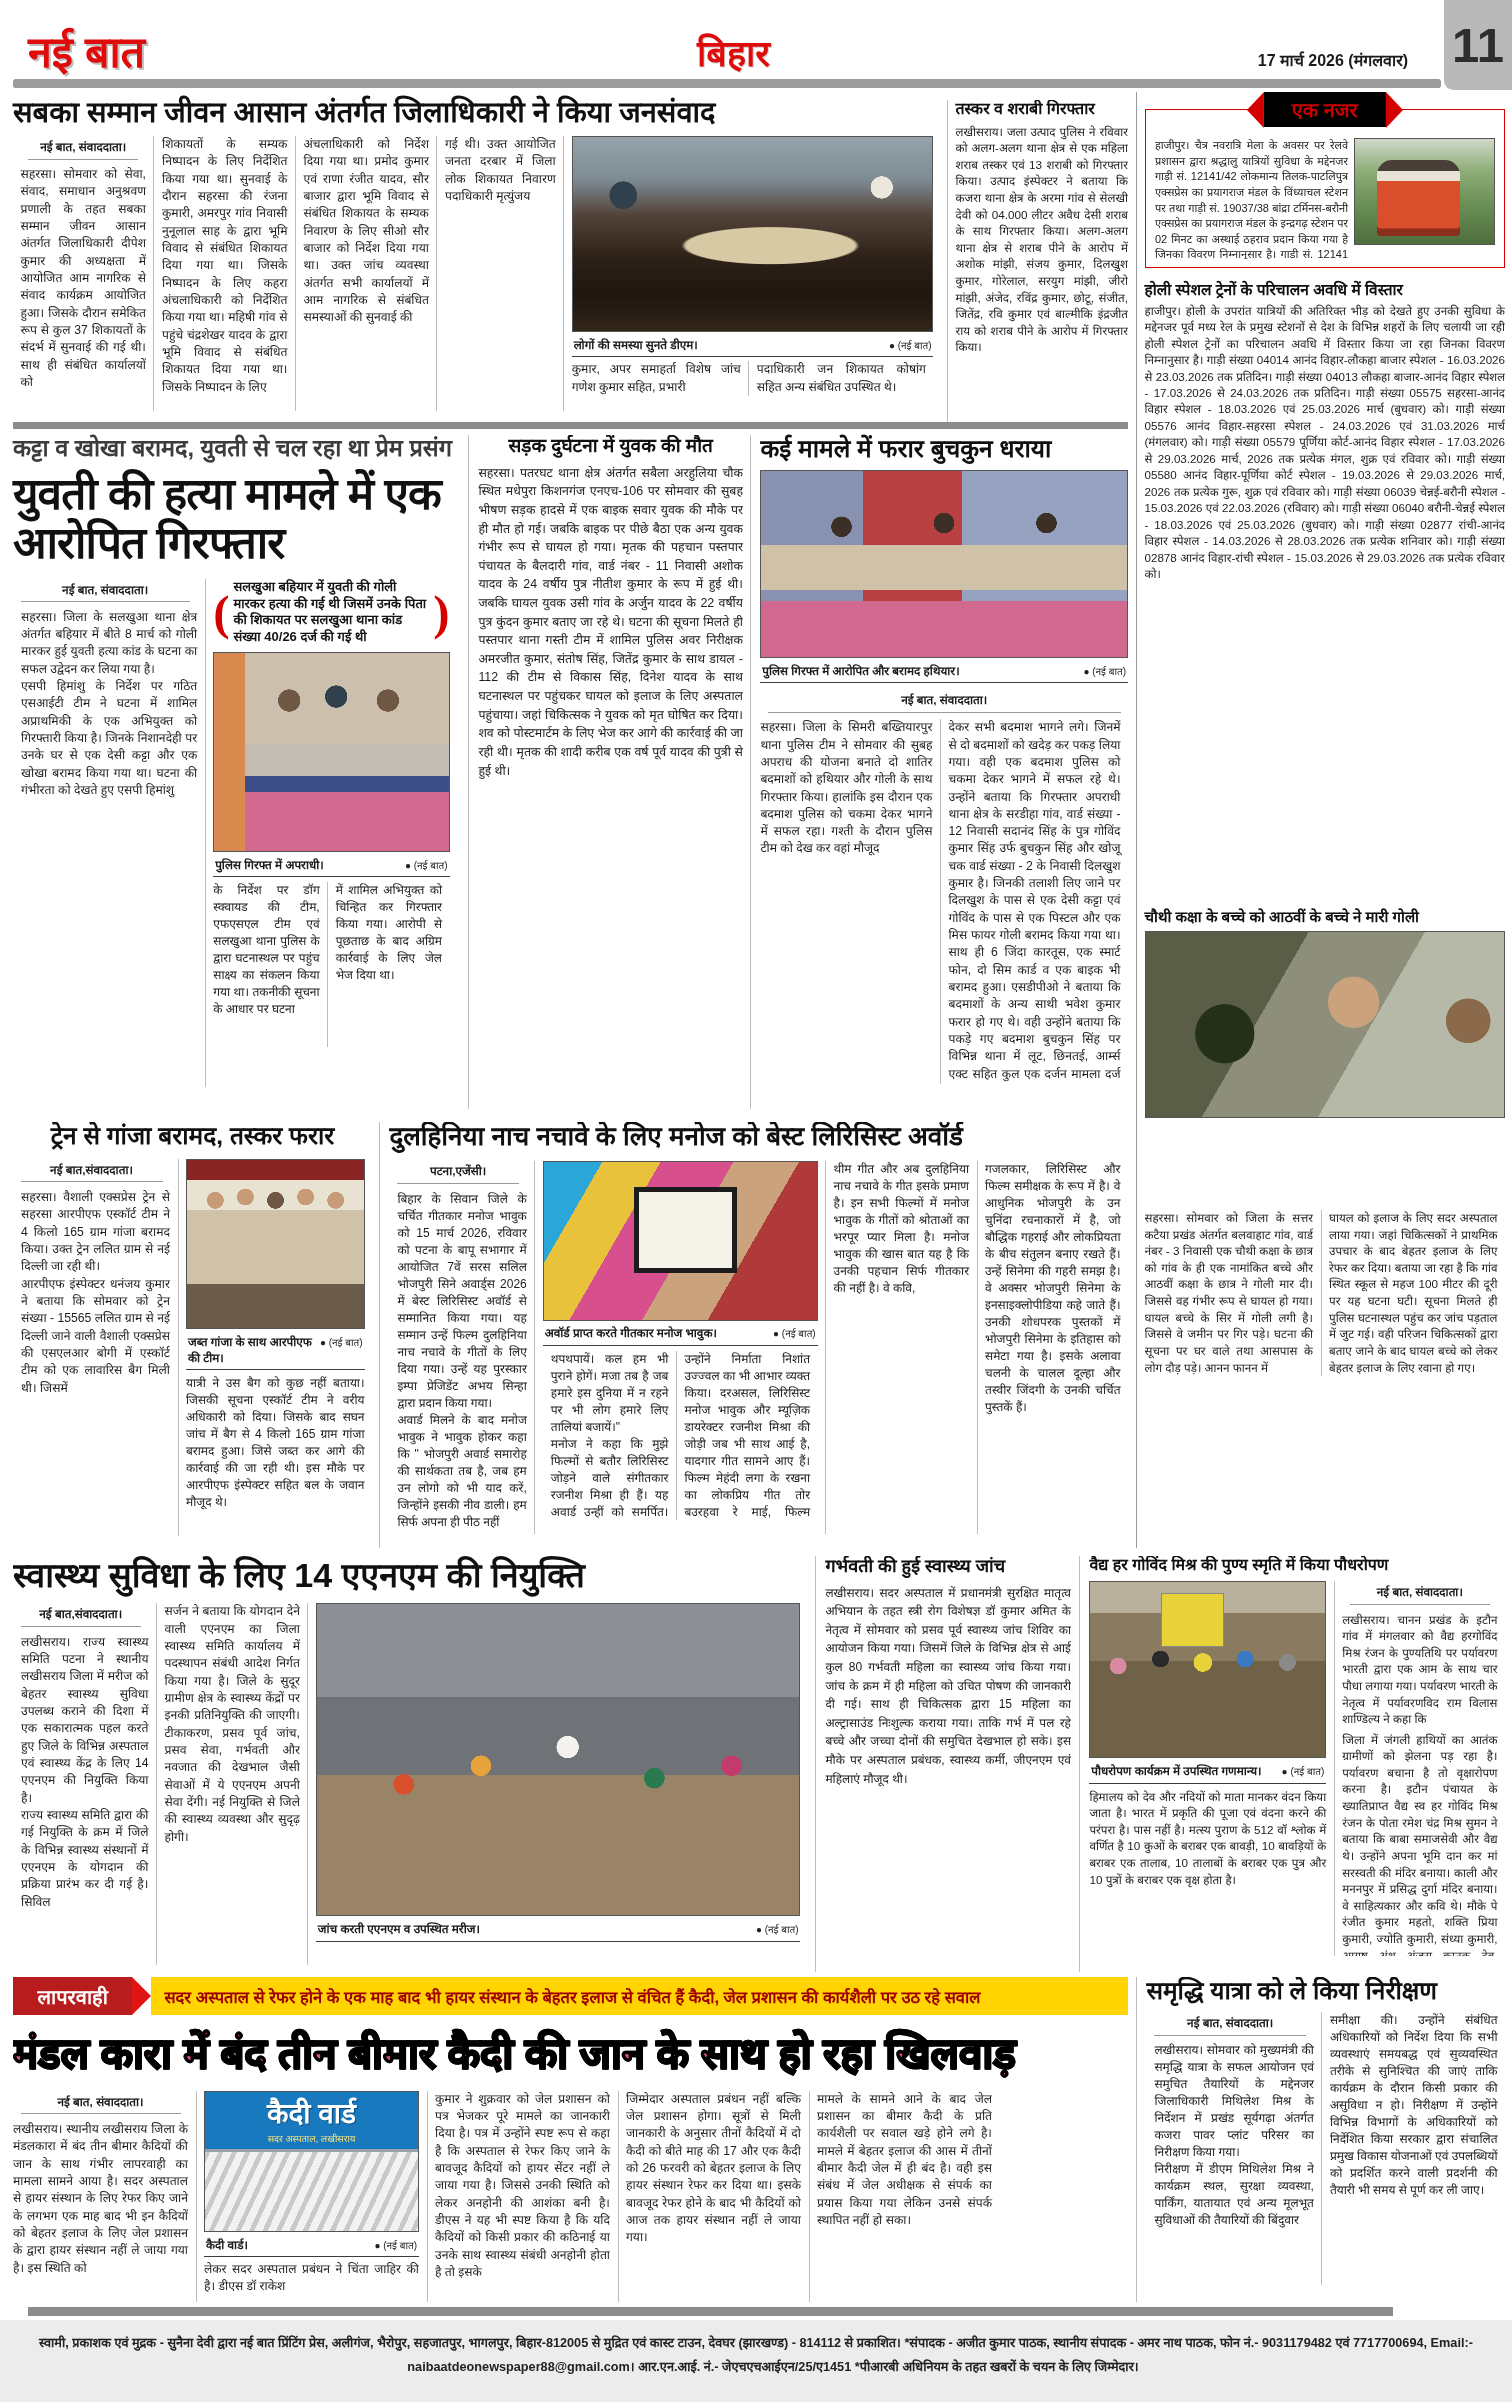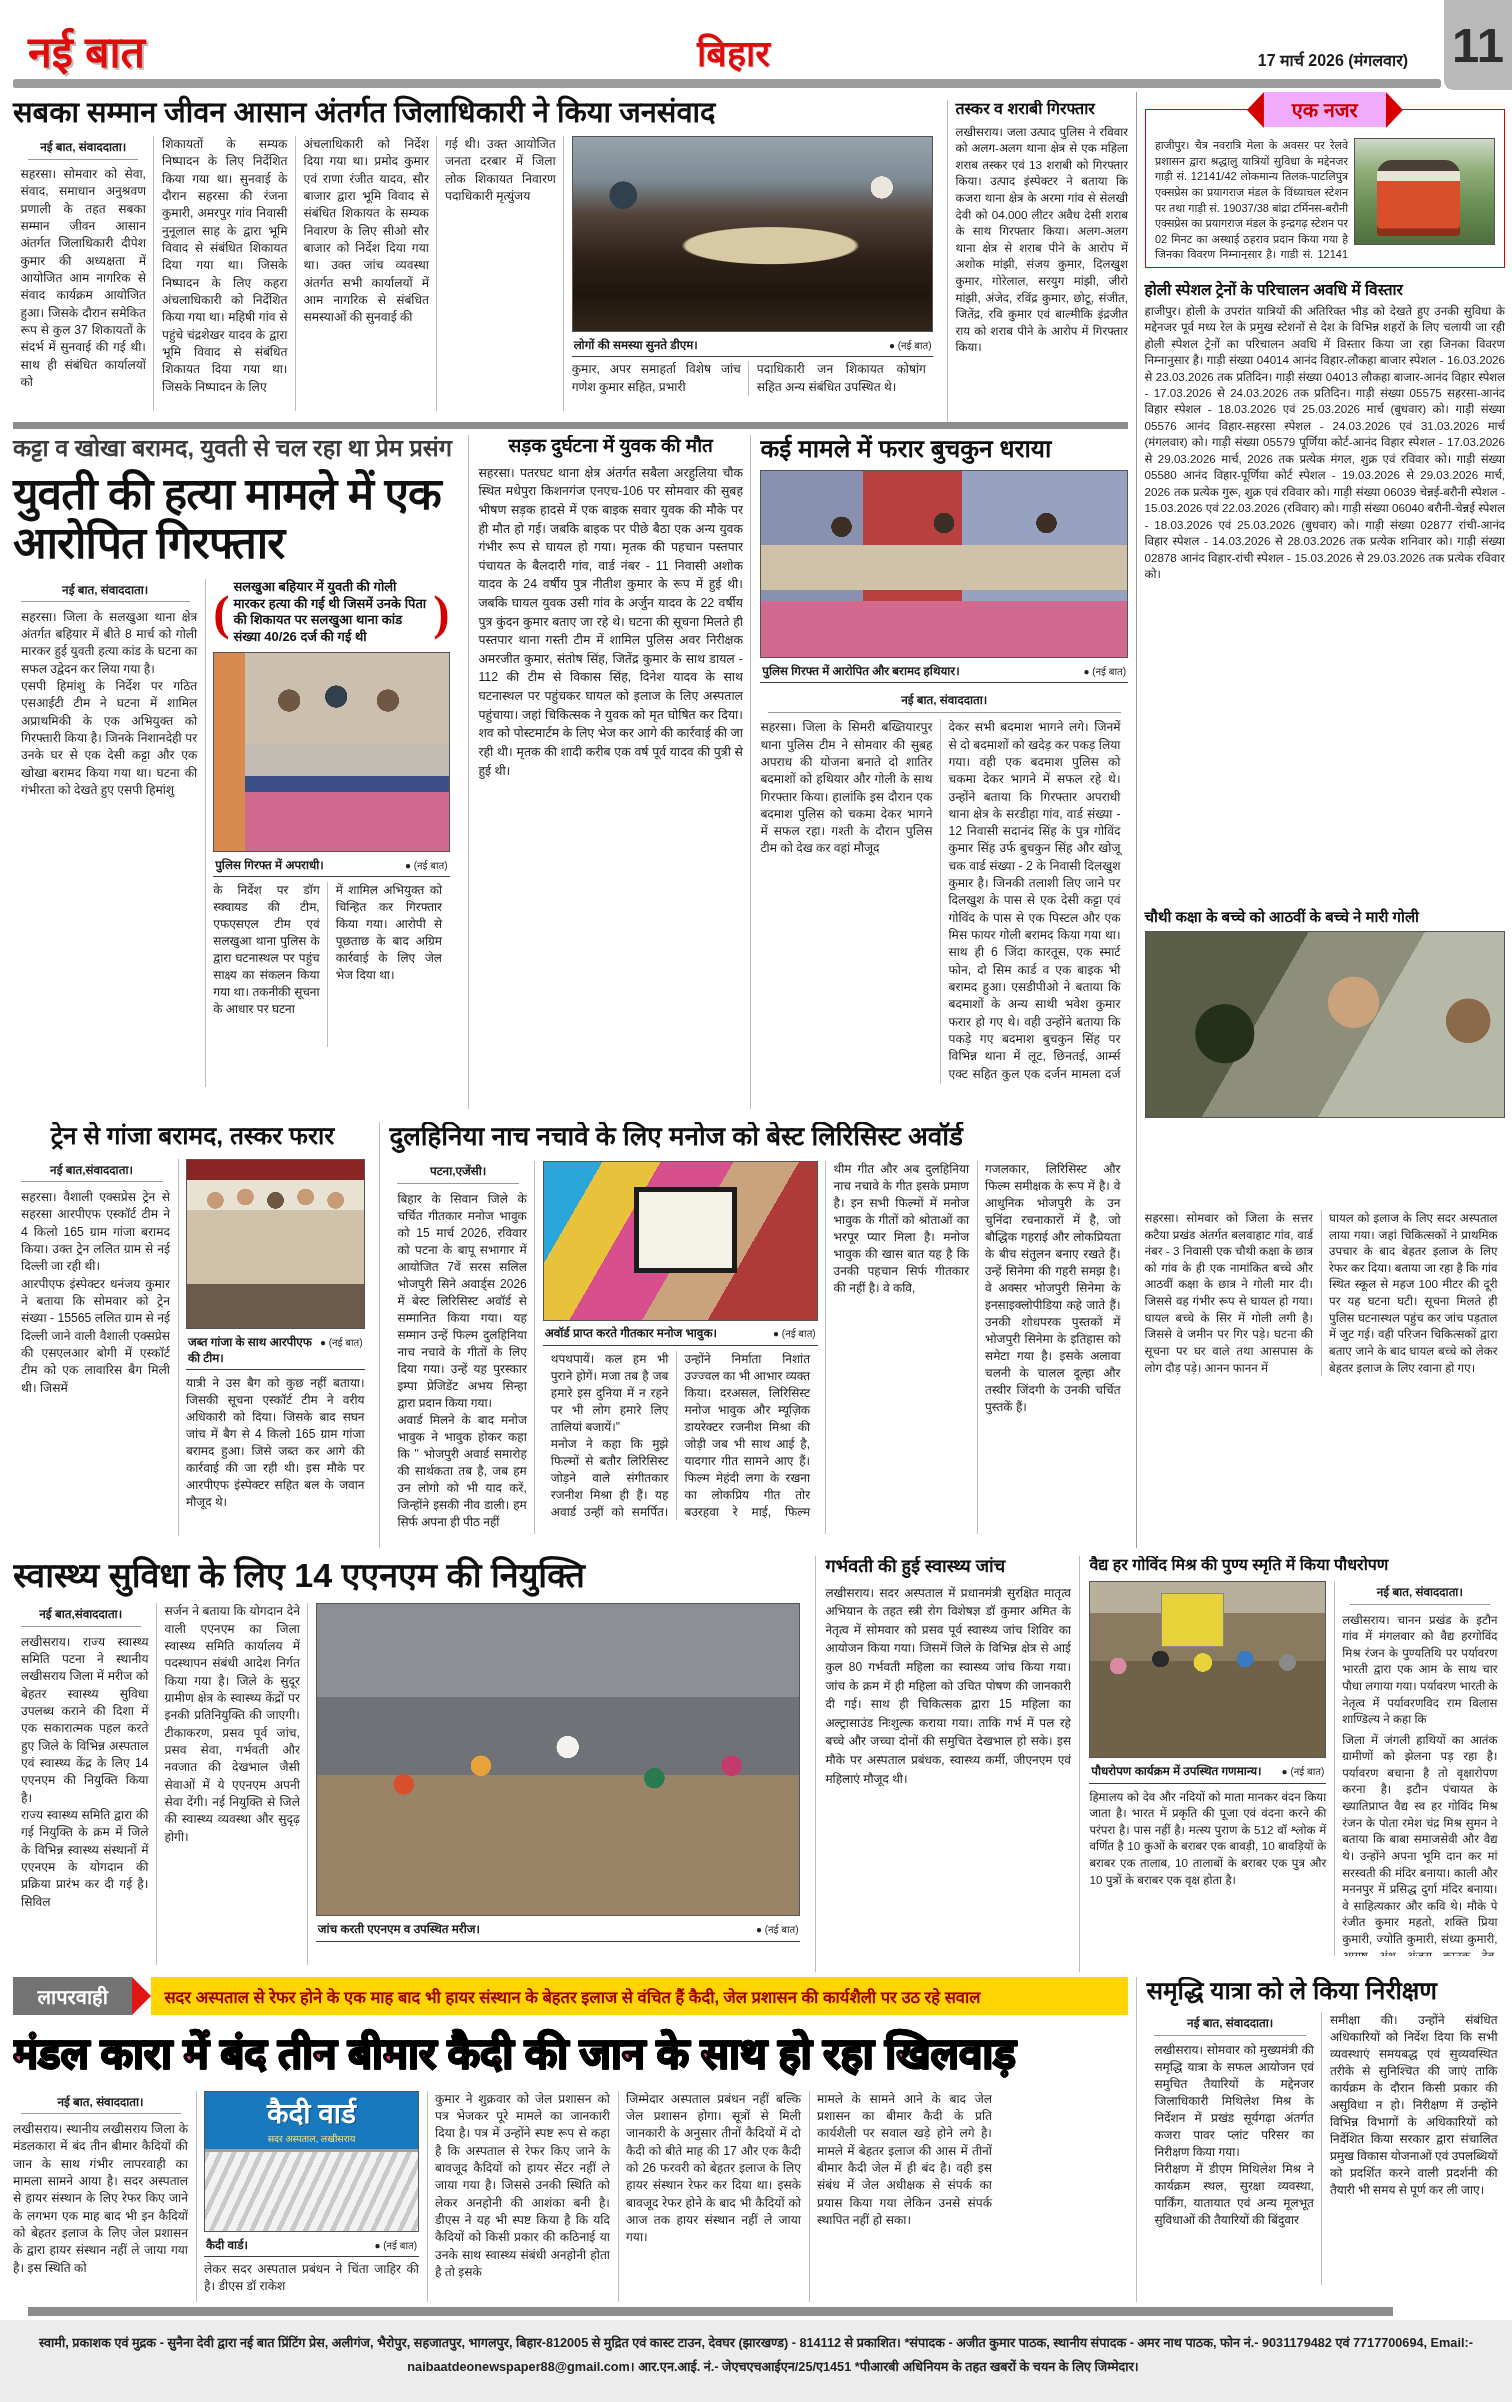--- a/index.html
+++ b/index.html
@@ -68,31 +68,31 @@
   .ph-kaidi{background:#cfd6da;}
   .kw-sign{background:#1879be;color:#fff;text-align:center;padding:7.5px 1.9px 3.8px;}
   .kw-main{font-size:28px;font-weight:bold;text-shadow:0.9px 0.9px 0 #0a4a7a;line-height:1.1;}
   .kw-sub{color:#ffe27a;font-size:9.4px;margin-top:1.9px;}
   .kw-grill{height:90px;background:repeating-linear-gradient(115deg,#c9c9c9 0 4.7px,#f2f2f2 4.7px 12.2px);border-top:3.8px solid #9aa2a8;}
   .loco{position:absolute;left:16%;top:20%;width:60%;height:72%;border-radius:15px 15px 3.8px 3.8px;
         background:linear-gradient(180deg,#4a3e38 0 14%,#e8e3d6 14% 28%,#d94f2b 28% 100%);box-shadow:inset 0 -7.5px 0 #8a2f1a;}
   .ph-train{background:linear-gradient(180deg,#cfd8c9 0%,#8fae78 30%,#6d9157 60%,#4e6e3e 100%);}
   
   .en-box{border:1.9px solid #d40000;position:relative;padding:22.6px 9.4px 7.5px;}
-  .en-badge{position:absolute;top:-18px;left:50%;transform:translateX(-50%);background:#f0abfc;color:#c90000;
+  .en-badge{position:absolute;top:-18px;left:50%;transform:translateX(-50%);background:#000000;color:#c90000;
             font-weight:900;font-size:20px;padding:3.8px 28px;white-space:nowrap;}
   .en-badge:before,.en-badge:after{content:"";position:absolute;top:0;width:0;height:0;border-top:18px solid transparent;border-bottom:18px solid transparent;}
   .en-badge:before{left:-17px;border-right:17px solid #d40000;}
   .en-badge:after{right:-17px;border-left:17px solid #d40000;}
   
   .callout{display:flex;align-items:center;font-weight:bold;font-size:13px;line-height:1.3;color:#141414;margin-bottom:5.6px;}
   .paren{color:#d40000;font-size:49px;font-weight:bold;line-height:0.8;font-family:"Liberation Serif","DejaVu Serif",serif;}
   
   .lap{display:flex;align-items:stretch;height:38px;}
-  .lap-label{background:#737373;color:#fff;font-weight:900;font-size:20px;display:flex;align-items:center;padding:0 24.5px;
+  .lap-label{background:#b91c1c;color:#fff;font-weight:900;font-size:20px;display:flex;align-items:center;padding:0 24.5px;
              clip-path:polygon(0 0,100% 0,100% 100%,0 100%);}
   .lap-arrow{width:0;height:0;border-top:19px solid transparent;border-bottom:19px solid transparent;border-left:19px solid #e01515;}
   .lap-strip{flex:1;background:#ffd400;color:#a00000;font-weight:900;font-size:16.5px;display:flex;align-items:center;padding:0 13px;}
   .outline-hl{color:#ec4899;font-weight:900;-webkit-text-stroke:2.1px #000;
               text-shadow:0.9px 0 0 #000,-0.9px 0 0 #000,0 0.9px 0 #000,0 -0.9px 0 #000;}
 </style>
 </head>
 <body>
 
 <div id="page">

